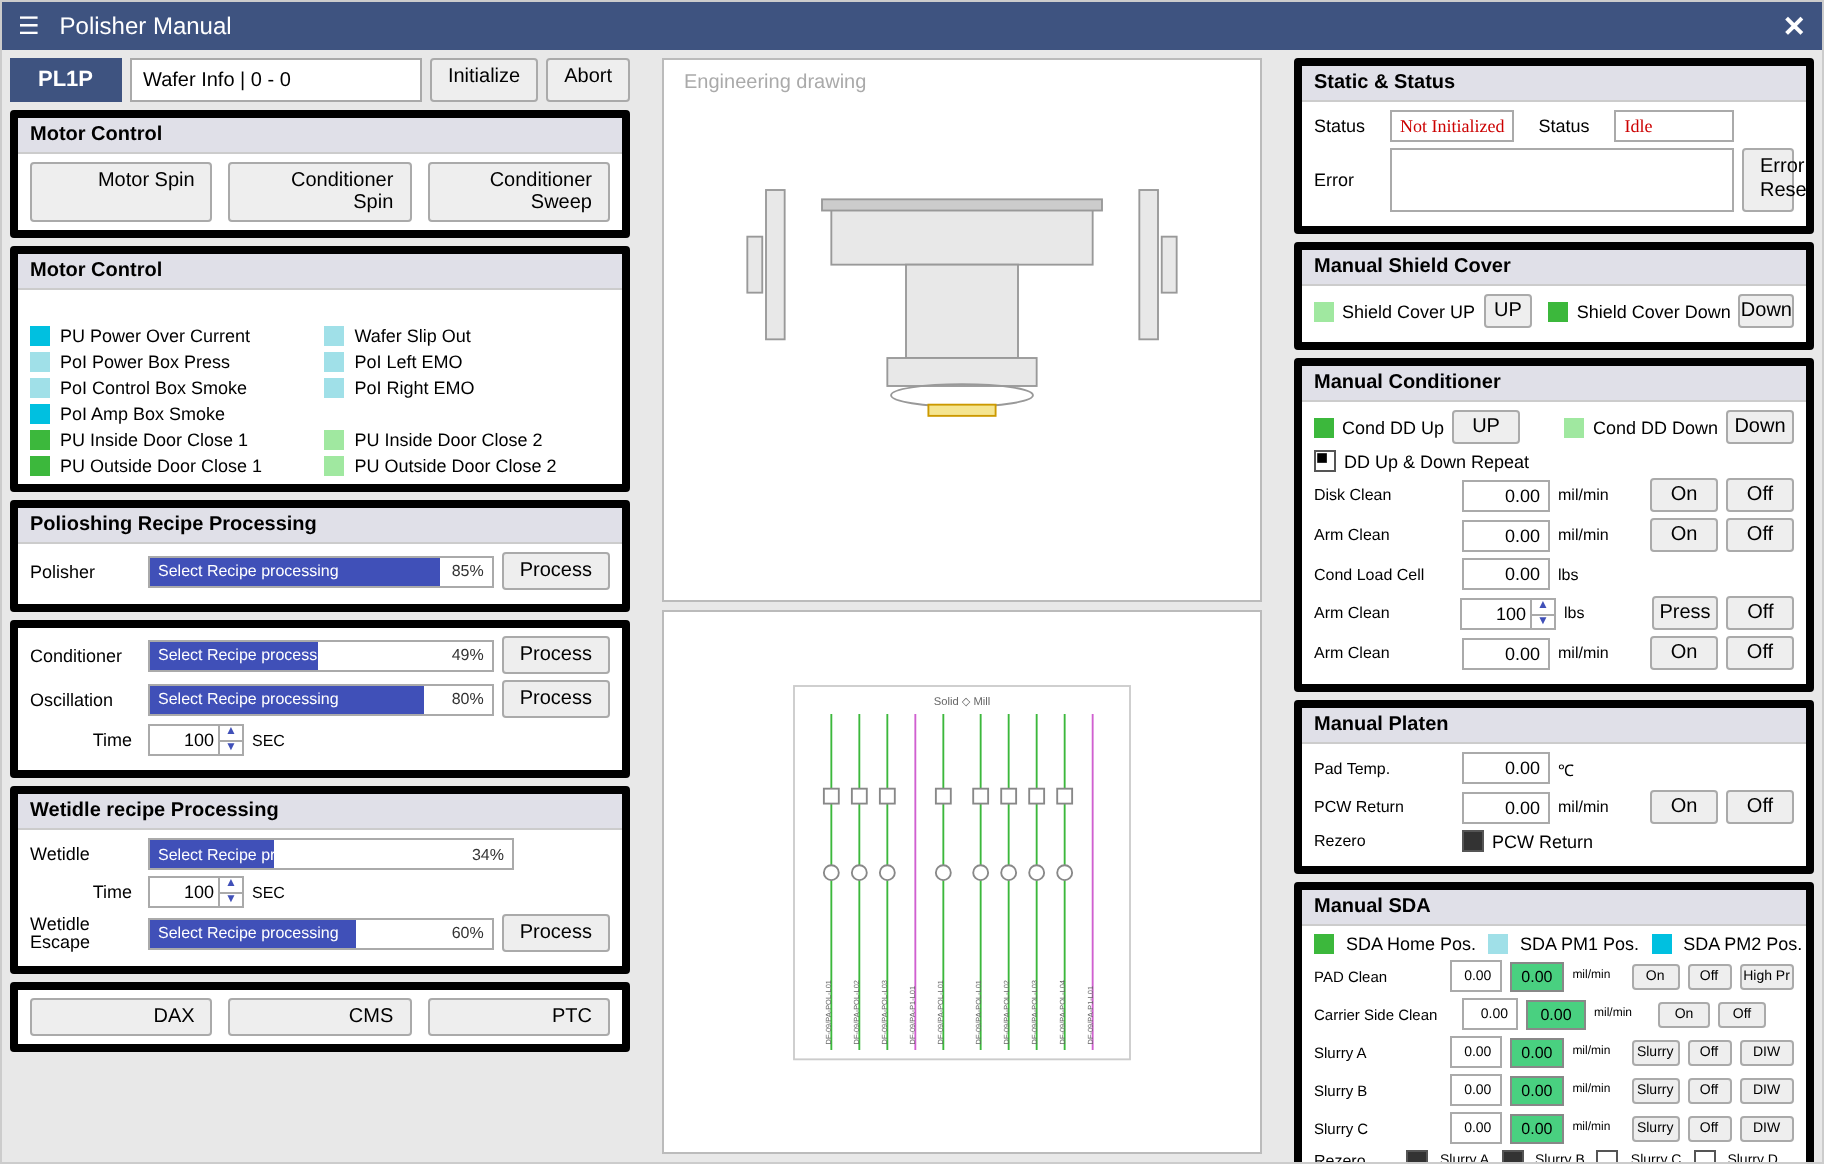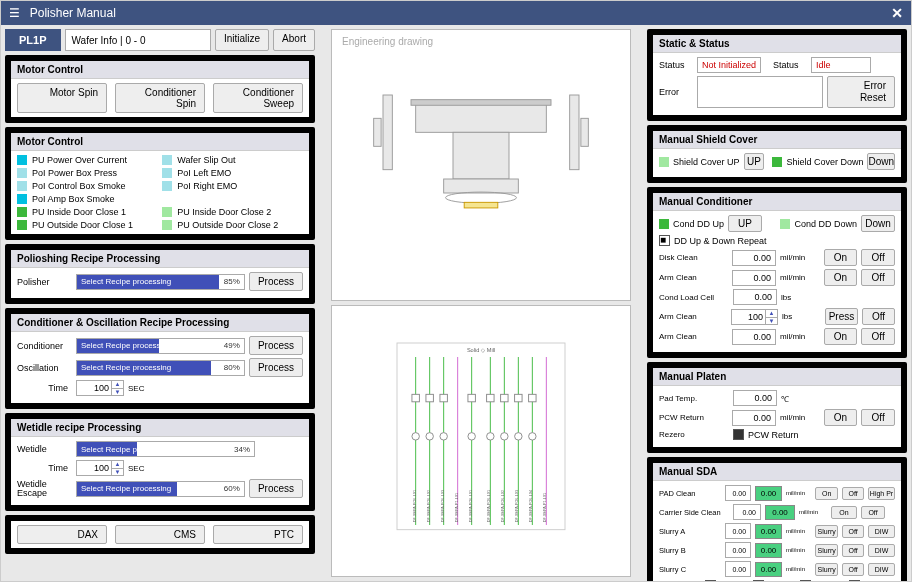--- a/index.html
+++ b/index.html
@@ -6,33 +6,33 @@
   body { background: #f0f0f0; font-size: 10px; }
   .window { width: 912px; height: 582px; background: #fff; border: 1px solid #ccc; display: flex; flex-direction: column; }
   .titlebar { background: #3e5380; color: #fff; height: 24px; display: flex; align-items: center; padding: 0 8px; font-size: 12px; }
   .titlebar .menu-icon { margin-right: 10px; cursor: pointer; }
   .titlebar .close { margin-left: auto; font-size: 14px; font-weight: bold; cursor: pointer; }
   .body { flex: 1; display: flex; gap: 16px; padding: 4px; background: #e8e8e8; overflow: hidden; }
   .col { display: flex; flex-direction: column; gap: 4px; }
   .col-left { width: 310px; }
   .col-mid { flex: 1; }
   .col-right { width: 260px; }
-  .panel { background: #fff; border: 6px solid #000000; border-radius: 2px; }
+  .panel { background: #fff; border: 4px solid #000000; border-radius: 2px; }
   .panel-header { background: #e0e0e8; padding: 3px 6px; font-size: 10px; font-weight: bold; border-bottom: 1px solid #ccc; }
   .panel-body { padding: 4px 6px; }
   .topbar { display: flex; gap: 4px; align-items: stretch; height: 22px; }
   .tag { background: #3e5380; color: #fff; padding: 4px 14px; font-weight: bold; font-size: 11px; display: flex; align-items: center; }
   .wafer-field { flex: 1; background: #fff; border: 1px solid #aaa; display: flex; align-items: center; padding: 0 6px; font-size: 10px; }
   .btn { background: #eee; border: 1px solid #aaa; padding: 3px 8px; font-size: 10px; cursor: pointer; border-radius: 2px; text-align: right; }
   .btn-row { display: flex; gap: 8px; }
   .status-row { display: flex; align-items: center; gap: 4px; margin-bottom: 3px; font-size: 10px; }
-  .status-box { border: 1px solid #aaa; padding: 2px 4px; font-size: 9px; min-width: 60px; height: 16px; display: flex; align-items: center; }
+  .status-box { border: 1px solid #aaa; padding: 2px 4px; font-size: 9px; min-width: 60px; height: 16px; display: flex; align-items: center; font-family: Liberation Serif, serif; }
   .status-box.red { color: #c00; }
   .error-box { border: 1px solid #aaa; flex: 1; height: 32px; }
-  .ind-list { display: flex; flex-wrap: wrap; gap: 3px 8px; }
+  .ind-list { display: flex; flex-wrap: wrap; gap: 3px 8px; margin-top: 14px; }
   .ind-item { display: flex; align-items: center; gap: 5px; width: 48%; font-size: 9px; }
   .sq { width: 10px; height: 10px; flex-shrink: 0; }
   .sq.cyan { background: #00c0e0; }
   .sq.lcyan { background: #a0e0e8; }
   .sq.green { background: #3cb83c; }
   .sq.lgreen { background: #a0e8a0; }
   .row { display: flex; align-items: center; gap: 4px; margin-bottom: 3px; }
   .lbl { width: 55px; font-size: 9px; }
   .progress { flex: 1; border: 1px solid #aaa; height: 16px; position: relative; background: #fff; display: flex; align-items: center; }
   .progress-bar { background: #4050b8; height: 100%; position: absolute; left: 0; top: 0; }
@@ -142,21 +142,20 @@
               <div class="progress-bar" style="width:85%"></div>
               <span class="progress-text">Select Recipe processing</span>
               <span class="progress-pct">85%</span>
             </div>
             <div class="btn">Process</div>
           </div>
         </div>
       </div>
 
       <div class="panel">
-        <div class="panel-header">Conditioner &amp; Oscillation Recipe Processing</div>
         <div class="panel-body">
           <div class="row">
             <div class="lbl">Conditioner</div>
             <div class="progress">
                 <div class="progress-bar" style="width:49%"></div>
                 <span class="progress-text">Select Recipe processing</span>
                 <span class="progress-pct">49%</span>
               </div>
             <div class="btn">Process</div>
           </div>
@@ -299,21 +298,21 @@
         <div class="panel-body">
           <div class="status-row">
             <span class="lbl-mid" style="width:34px">Status</span>
             <span class="status-box red">Not Initialized</span>
             <span class="lbl-mid" style="width:34px;margin-left:8px">Status</span>
             <span class="status-box red">Idle</span>
           </div>
           <div class="status-row">
             <span class="lbl-mid" style="width:34px">Error</span>
             <span class="error-box"></span>
-            <div class="btn" style="width:68px;height:32px;line-height:12px">Error Reset</div>
+            <div class="btn" style="width:26px;height:32px;line-height:12px">Error Reset</div>
           </div>
         </div>
       </div>
 
       <div class="panel">
         <div class="panel-header">Manual Shield Cover</div>
         <div class="panel-body">
             <div class="row">
           <span class="sq lgreen"></span>
           <span class="lbl-mid">Shield Cover UP</span>
@@ -419,20 +418,28 @@
             <span class="small-lbl">Rezero</span>
             <span class="chk filled"></span>
             <span class="lbl-mid">PCW Return</span>
           </div>
         </div>
       </div>
 
       <div class="panel" style="flex:1">
         <div class="panel-header">Manual SDA</div>
         <div class="panel-body">
+          <div class="row" style="gap:6px">
+            <span class="sq green"></span>
+              <span class="lbl-mid">SDA Home Pos.</span>
+            <span class="sq lcyan"></span>
+              <span class="lbl-mid">SDA PM1 Pos.</span>
+            <span class="sq cyan"></span>
+              <span class="lbl-mid">SDA PM2 Pos.</span>
+          </div>
           <div id="sda-rows">
               <div class="row">
                 <span class="small-lbl" style="font-size:7.5px">PAD Clean</span>
                 <div class="num-input plain" style="width:28px;font-size:7px">0.00</div>
                 <div class="green-box">0.00</div>
                 <span class="unit" style="width:28px;font-size:6px">mil/min</span>
                 <div class="mini-btn" style="width:26px;font-size:7px">On</div>
                 <div class="mini-btn" style="width:24px;font-size:7px">Off</div>
                 <div class="mini-btn" style="width:30px;font-size:7px">High Pr</div>
               </div>

